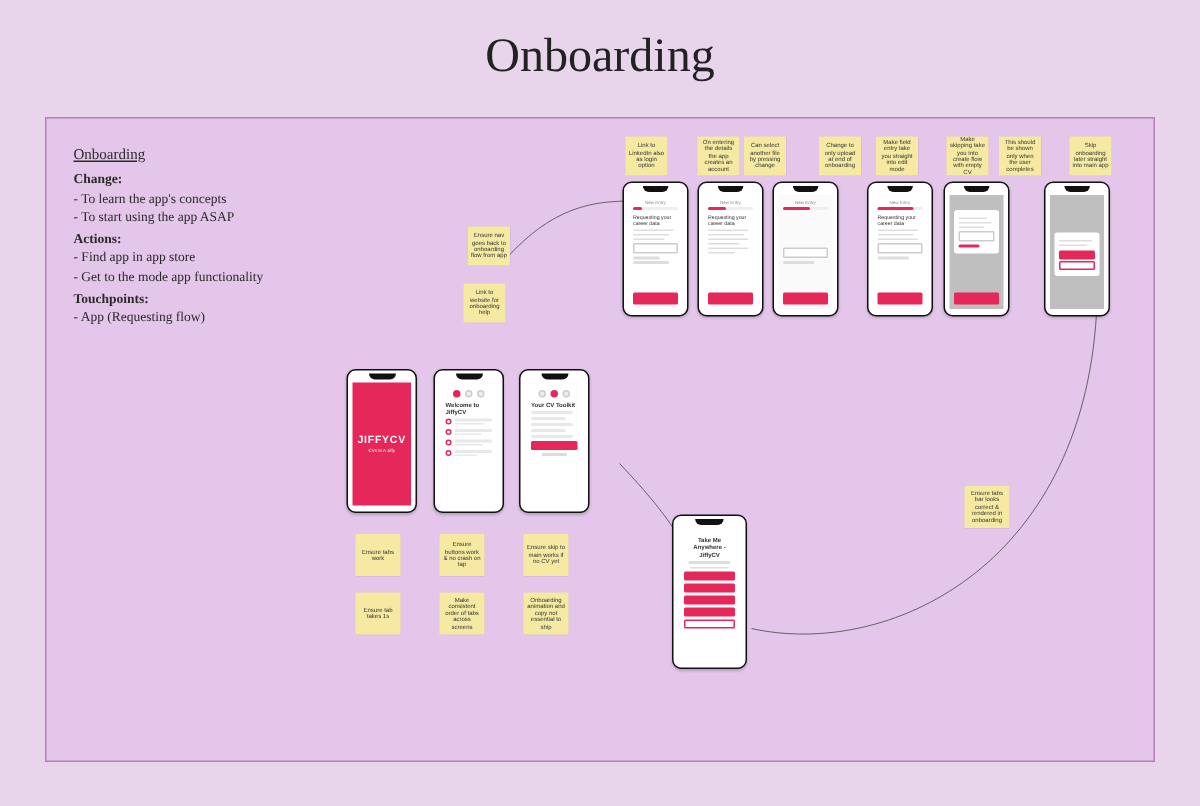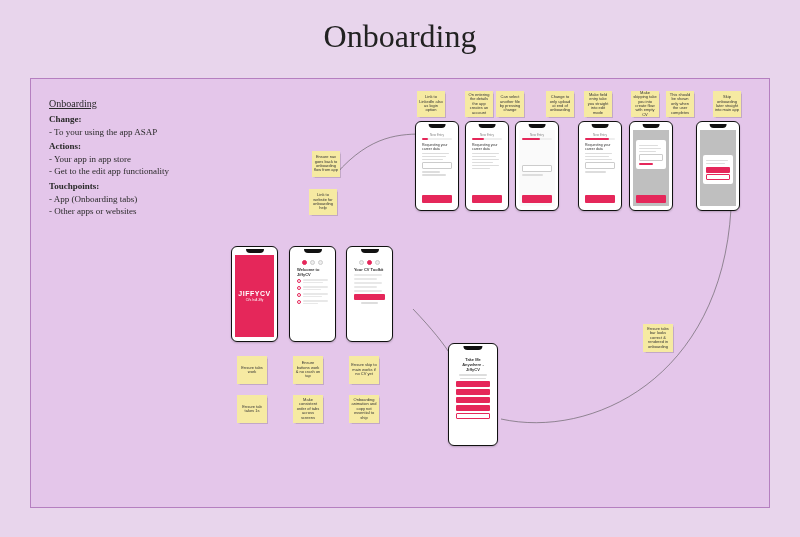--- a/index.html
+++ b/index.html
@@ -129,27 +129,27 @@
 </head>
 <body>
 
 <div class="title">Onboarding</div>
 
 <div class="frame">
 
   <div class="text-panel">
     <div class="heading">Onboarding</div>
     <div class="section">Change:</div>
-    <div class="item">- To your using the app ASAP</div>
+    <div class="item">- To learn the app's concepts</div>
+    <div class="item">- To start using the app ASAP</div>
     <div class="section">Actions:</div>
-    <div class="item">- Your app in app store</div>
-    <div class="item">- Get to the edit app functionality</div>
+    <div class="item">- Find app in app store</div>
+    <div class="item">- Get to the mode app functionality</div>
     <div class="section">Touchpoints:</div>
-    <div class="item">- App (Onboarding tabs)</div>
-    <div class="item">- Other apps or websites</div>
+    <div class="item">- App (Requesting flow)</div>
   </div>
 
   <svg class="connector">
     <path d="M 305 95 C 340 55, 370 55, 395 55" stroke="#555" stroke-width="0.6" fill="none"></path>
     <path d="M 382 230 C 420 270, 430 290, 430 305" stroke="#555" stroke-width="0.6" fill="none"></path>
     <path d="M 470 340 C 560 360, 690 300, 700 130" stroke="#555" stroke-width="0.6" fill="none"></path>
   </svg>
 
   <div class="sticky" style="left:386px; top:12px; width:28px; height:26px;">Link to LinkedIn also as login option</div>
   <div class="sticky" style="left:434px; top:12px; width:28px; height:26px;">On entering the details the app creates an account</div>

